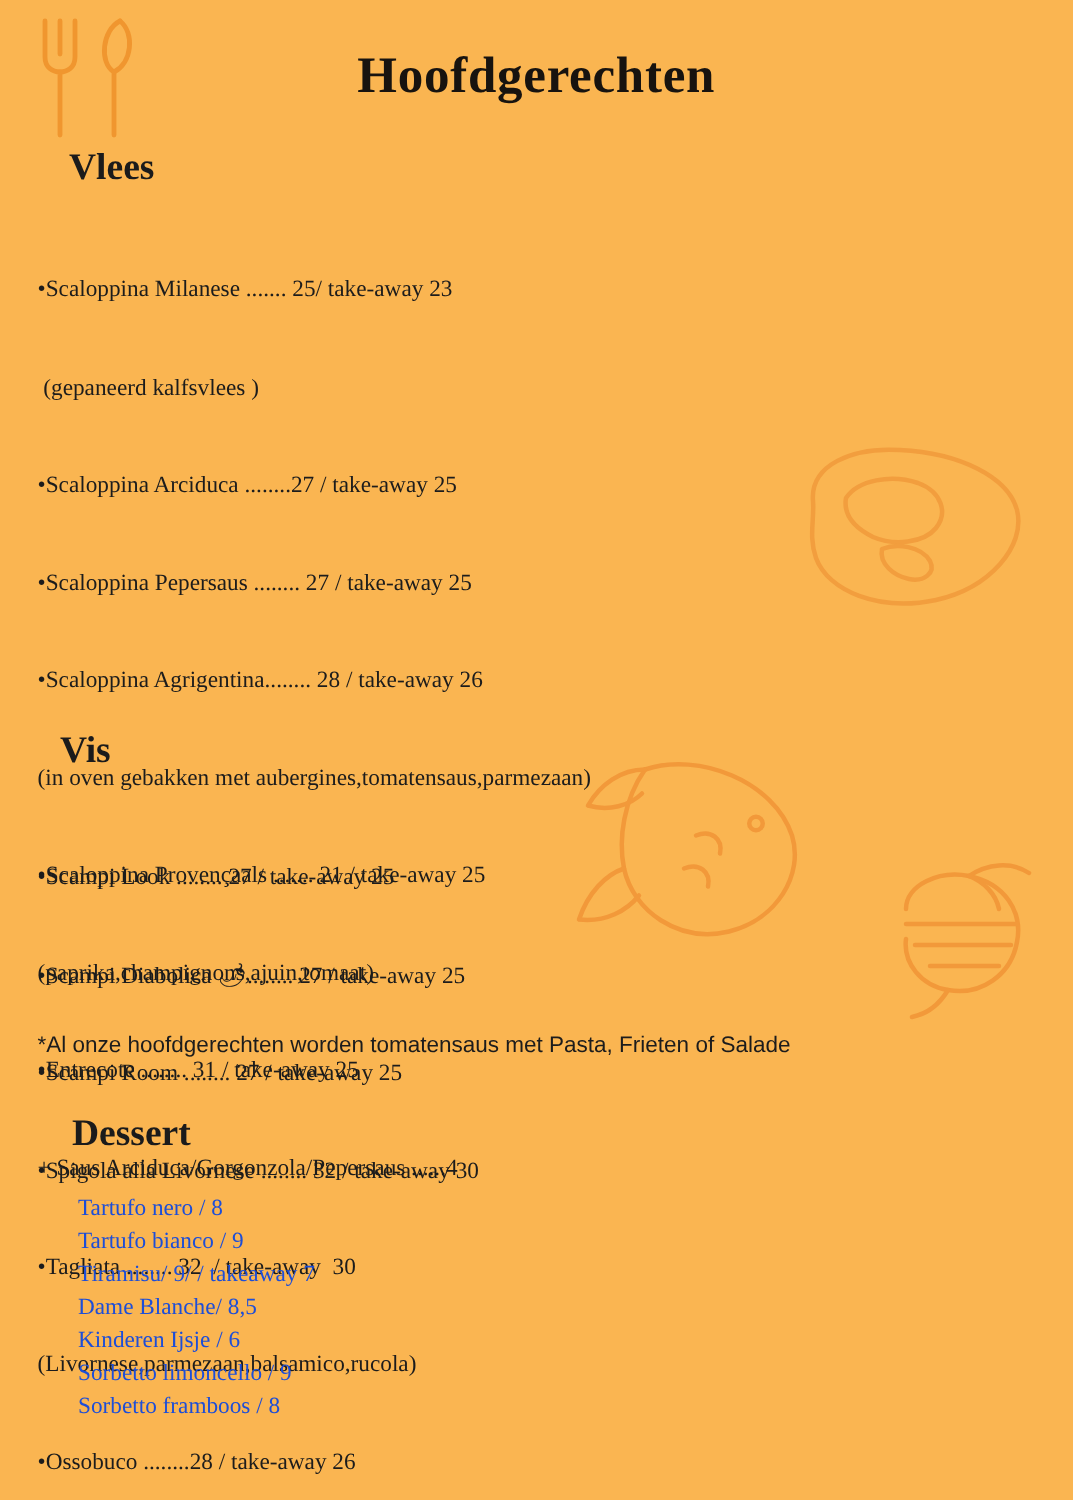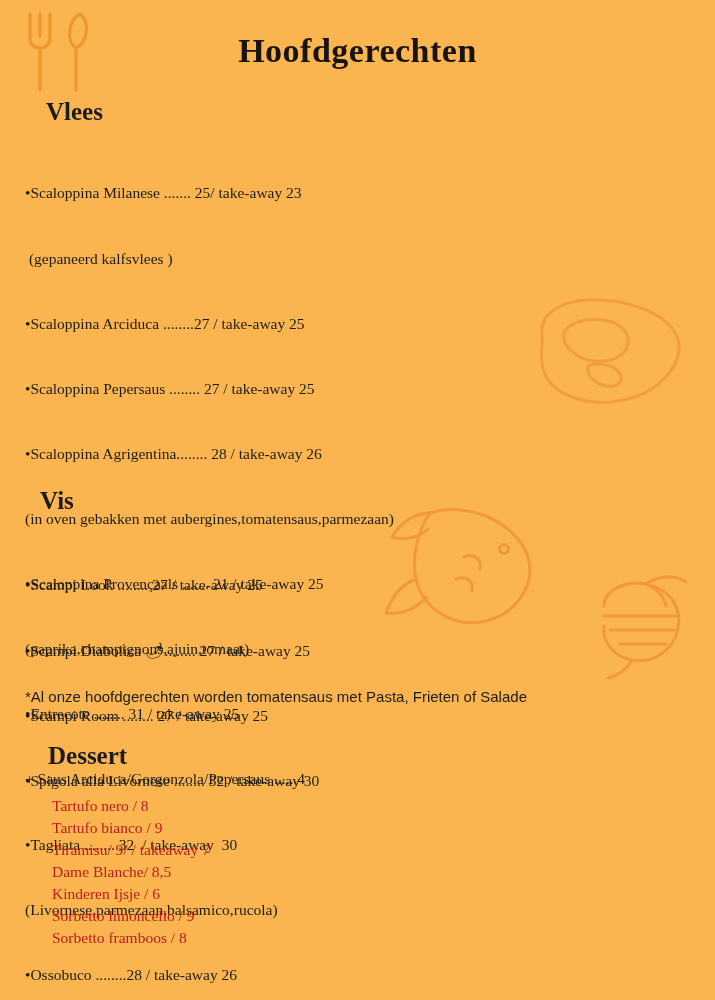--- a/index.html
+++ b/index.html
@@ -78,21 +78,21 @@
     color: #1c1c1c;
     font-family: "Liberation Sans", sans-serif;
   }
 
   .dessert-items {
     position: absolute;
     left: 52px;
     top: 795px;
     font-size: 15.5px;
     line-height: 22px;
-    color: #b91c1c;
+    color: #1d4ed8;
     font-family: "Liberation Serif", serif;
   }
   .dessert-items .line { display: block; }
 </style>
 </head>
 <body>
 
 <div class="page">
 
   <span class="deco deco-cutlery">

